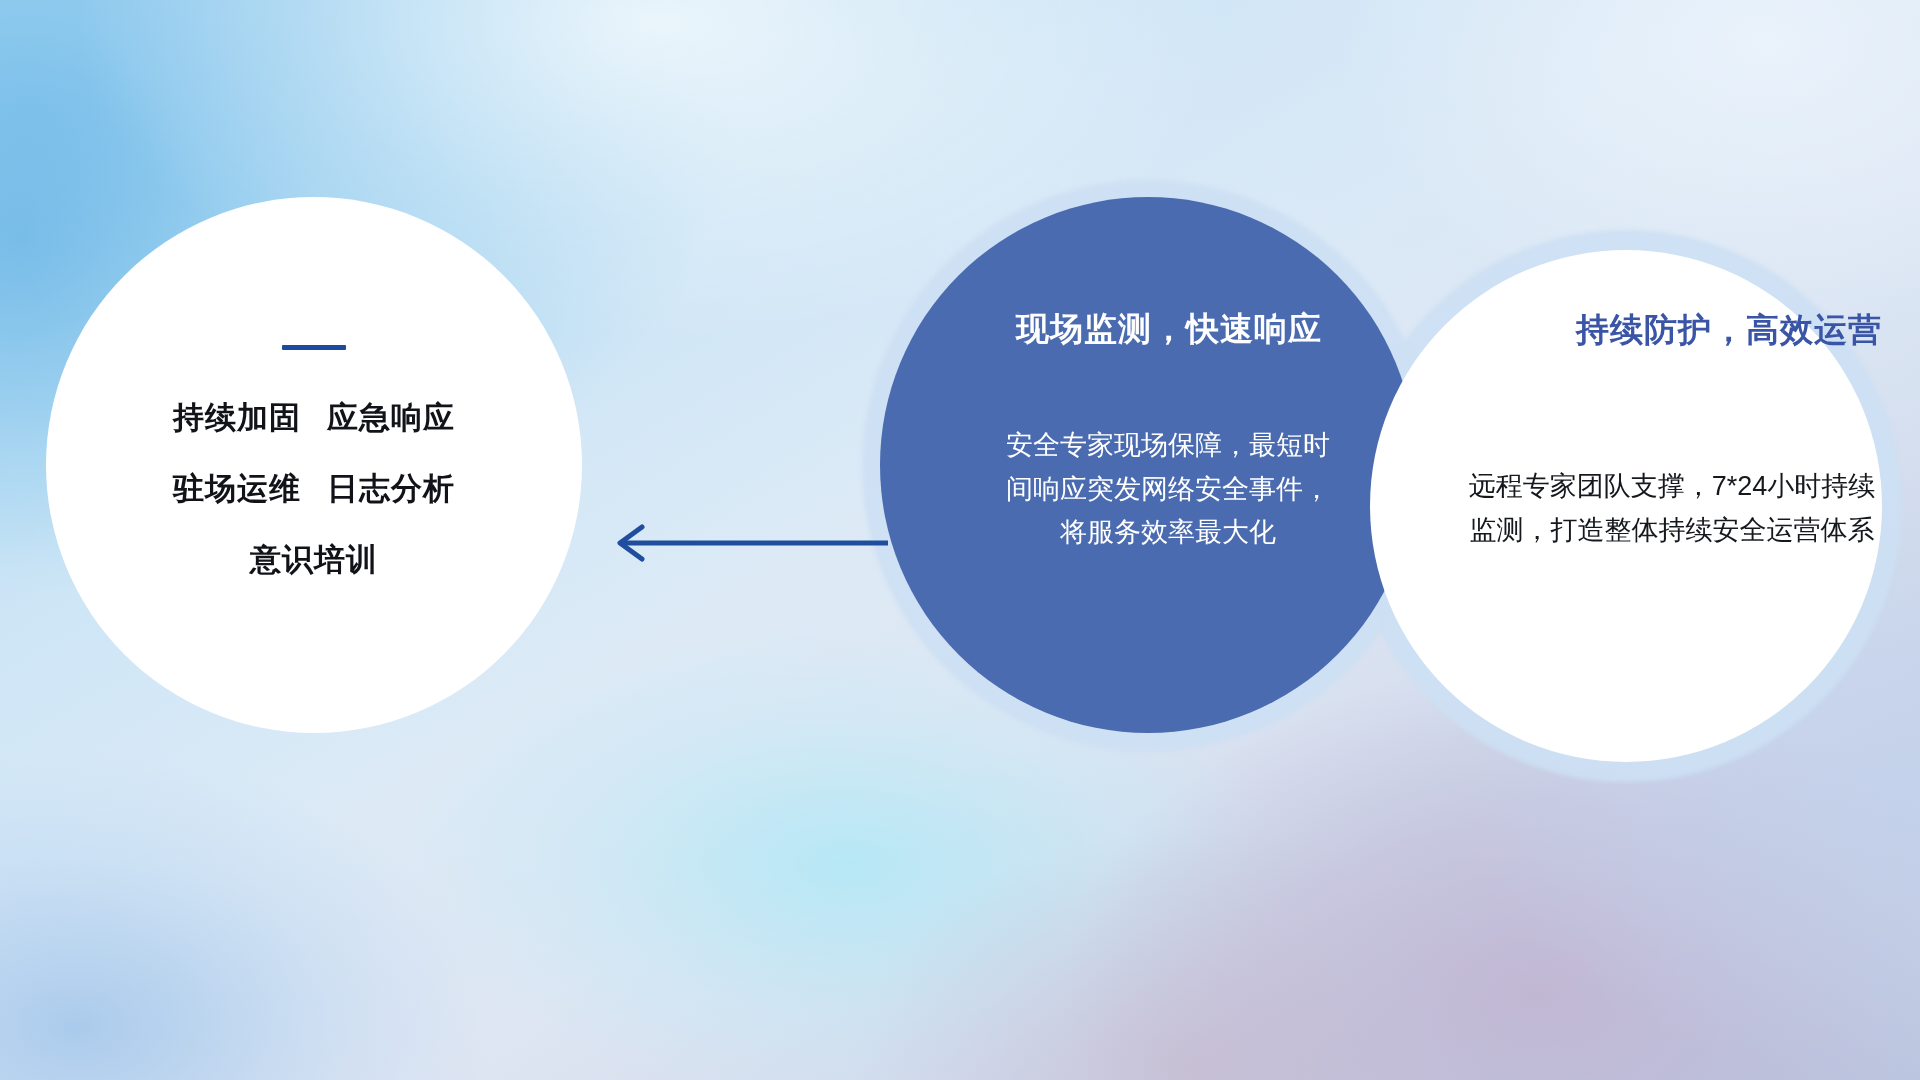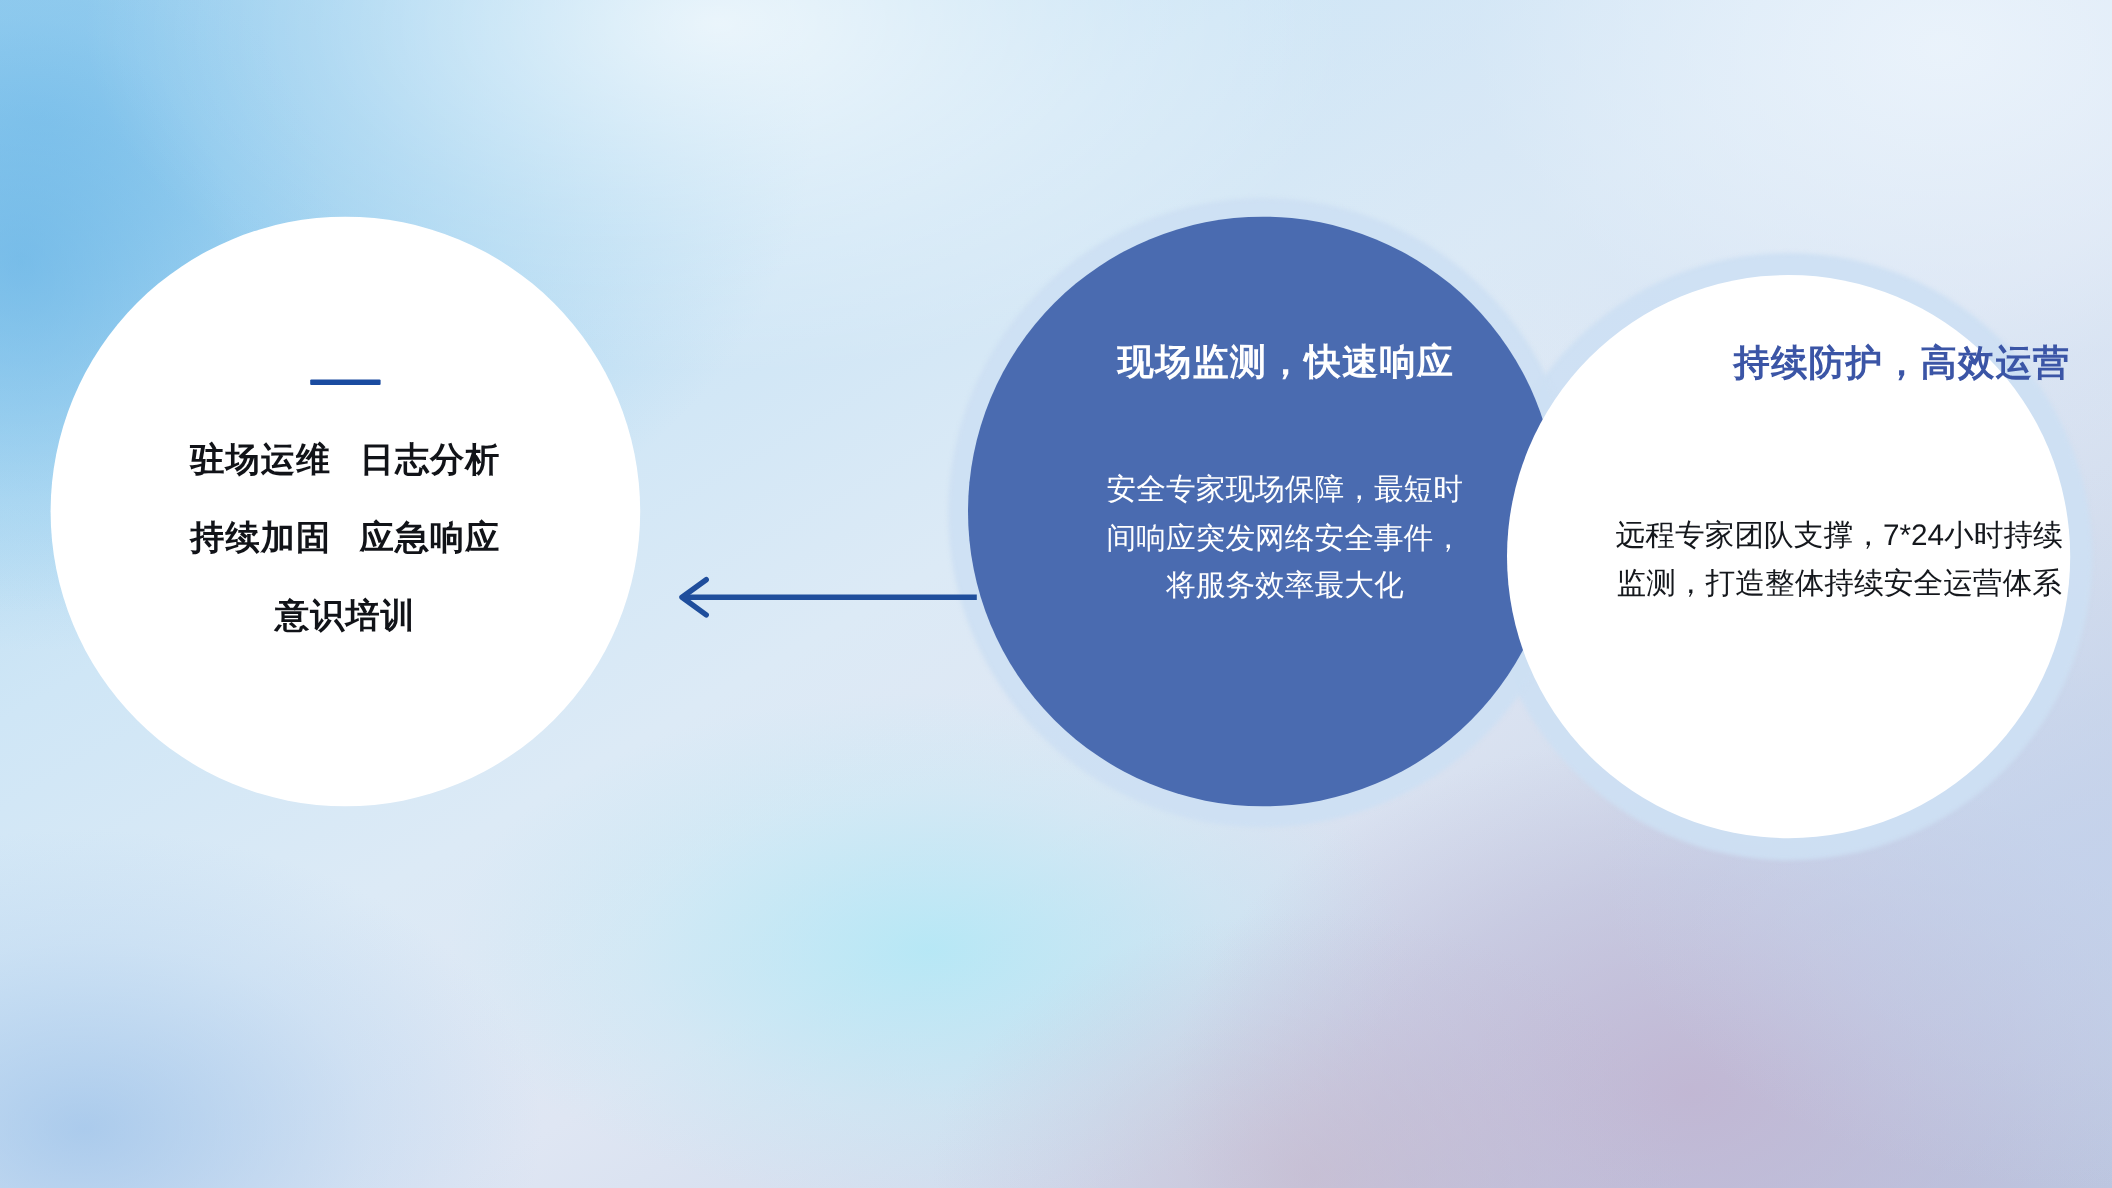--- a/index.html
+++ b/index.html
@@ -251,24 +251,24 @@
   <div class="bg-layer bg-blob-bl"></div>
   <div class="bg-layer bg-blob-br"></div>
 
   <div class="circle-halo" style="left:1350px; top:230px; width:552px; height:552px;"></div>
   <div class="circle-halo" style="left:862px; top:180px; width:572px; height:572px;"></div>
 
   <div class="circle" id="circle-left"></div>
   <div class="left-content">
     <div class="divider"></div>
     <div class="left-line">
-      <span>驻场运维</span><span class="gap"></span><span>日志分析</span>
+      <span>持续加固</span><span class="gap"></span><span>应急响应</span>
     </div>
     <div class="left-line">
-      <span>持续加固</span><span class="gap"></span><span>应急响应</span>
+      <span>驻场运维</span><span class="gap"></span><span>日志分析</span>
     </div>
     <div class="left-line">
       <span>意识培训</span>
     </div>
   </div>
 
   <svg id="arrow" viewBox="0 0 290 46">
     <line x1="288" y1="23" x2="22" y2="23" stroke="#1f4e9c" stroke-width="5"></line>
     <polyline points="42,7 20,23 42,39" fill="none" stroke="#1f4e9c" stroke-width="5" stroke-linecap="round" stroke-linejoin="round"></polyline>
   </svg>

